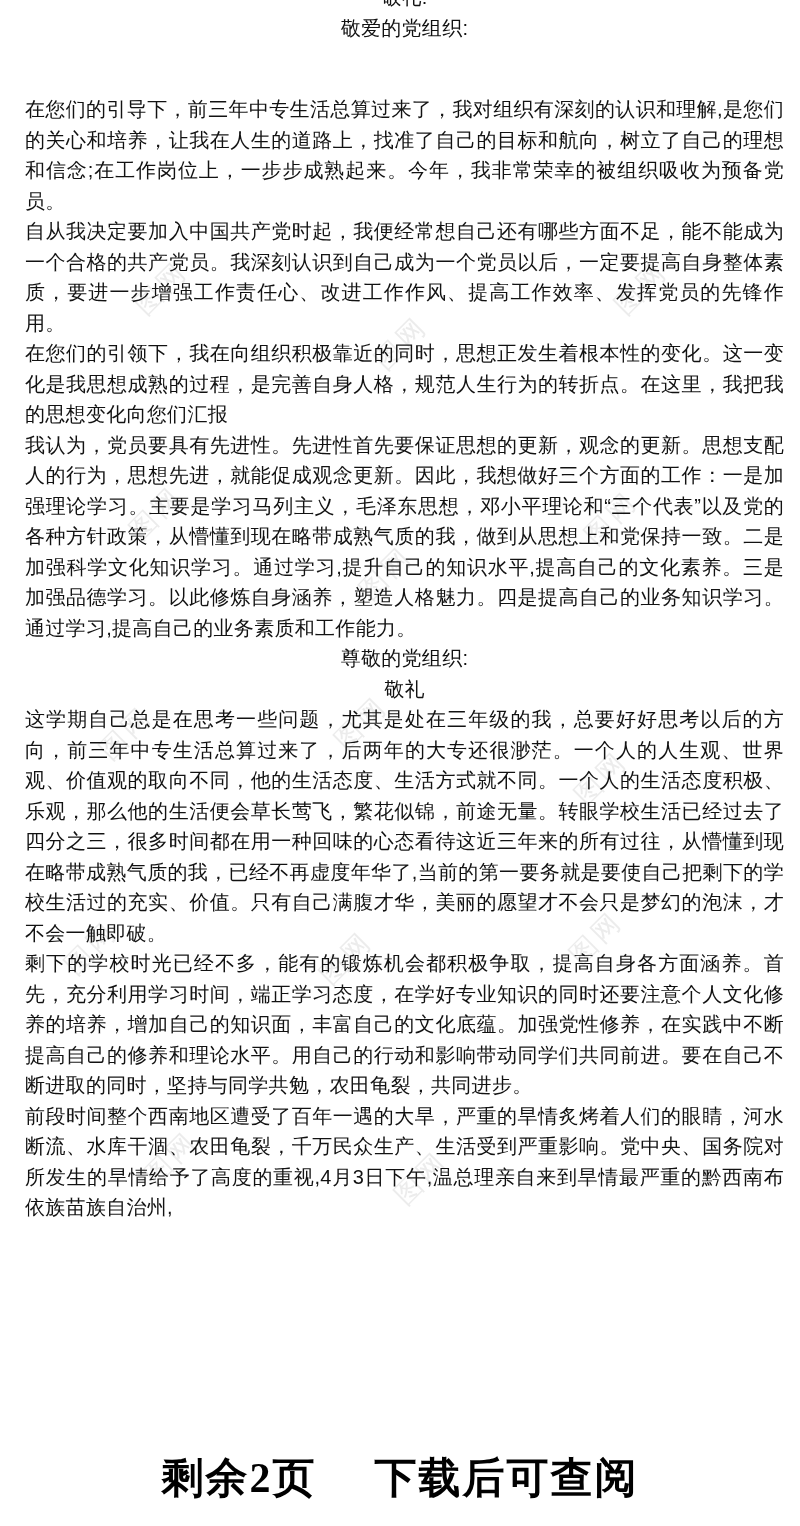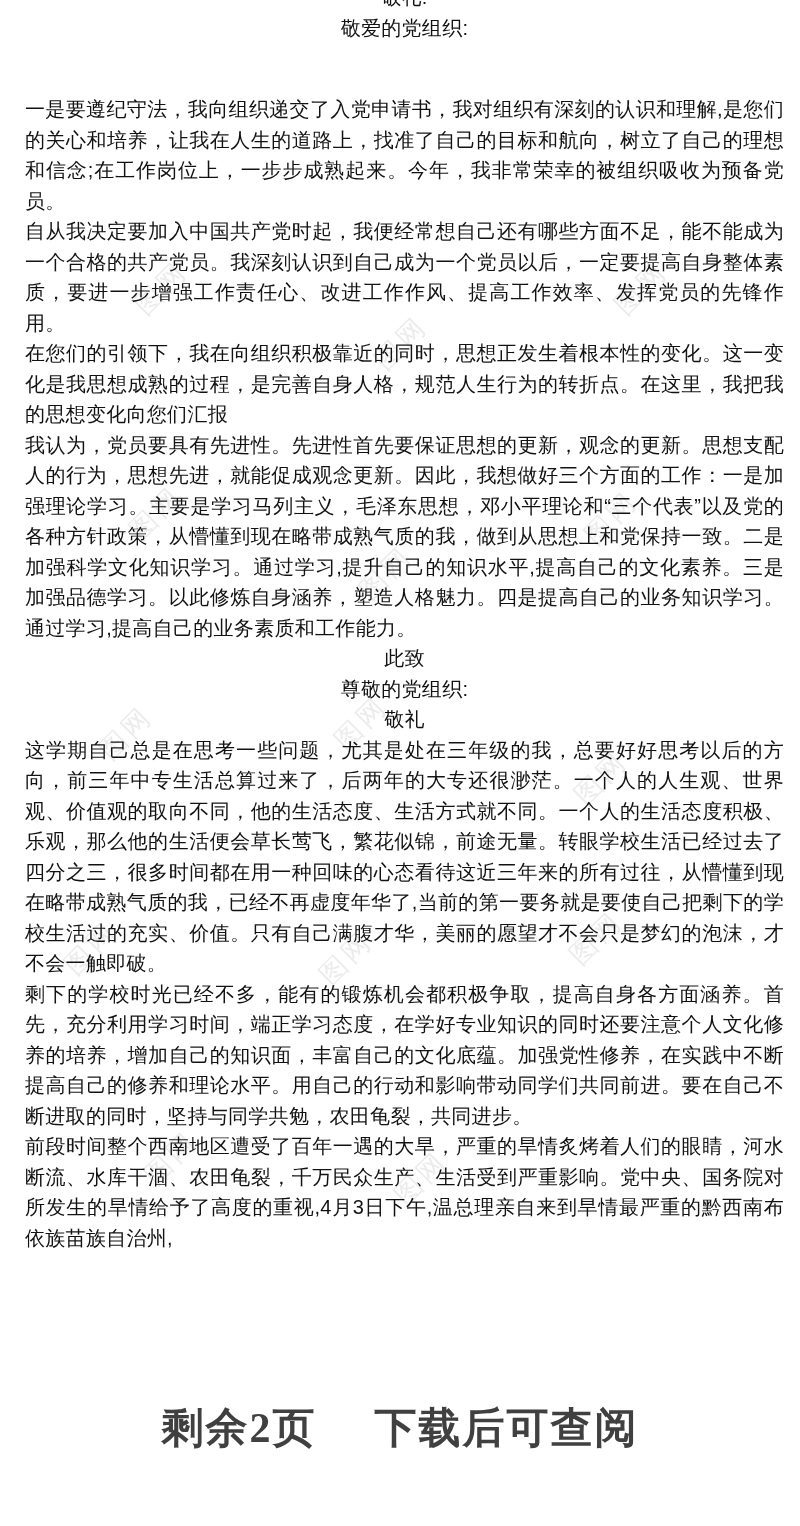--- a/index.html
+++ b/index.html
@@ -43,30 +43,30 @@
     position: absolute;
     font-size: 27px;
     color: rgba(120, 120, 120, 0.14);
     transform: rotate(-45deg);
     letter-spacing: 4px;
     white-space: nowrap;
   }
   .footer {
     position: absolute;
     z-index: 3;
-    top: 1400px;
+    top: 1450px;
     left: 0;
     width: 100%;
     display: flex;
     justify-content: center;
     gap: 58px;
     font-family: "Liberation Serif", serif;
     font-weight: bold;
     font-size: 42px;
-    color: #404040;
+    color: #000000;
     letter-spacing: 2px;
   }
 </style>
 </head>
 <body>
 
 <div class="page">
 
   <div class="watermark-layer">
     <span class="wm" style="left:130px; top:270px;">图网</span>
@@ -82,25 +82,24 @@
     <span class="wm" style="left:315px; top:940px;">图网</span>
     <span class="wm" style="left:565px; top:920px;">图网</span>
     <span class="wm" style="left:140px; top:1140px;">图网</span>
     <span class="wm" style="left:390px; top:1160px;">图网</span>
   </div>
 
   <div class="content">
     <div class="line">敬礼!</div>
     <div class="line">敬爱的党组织:</div>
     <div class="spacer"></div>
-    <div class="para">一是要遵纪守法，我向组织递交了入党申请书，我对组织有深刻的认识和理解,是您们的关心和培养，让我在人生的道路上，找准了自己的目标和航向，树立了自己的理想和信念;在工作岗位上，一步步成熟起来。今年，我非常荣幸的被组织吸收为预备党员。</div>
+    <div class="para">在您们的引导下，前三年中专生活总算过来了，我对组织有深刻的认识和理解,是您们的关心和培养，让我在人生的道路上，找准了自己的目标和航向，树立了自己的理想和信念;在工作岗位上，一步步成熟起来。今年，我非常荣幸的被组织吸收为预备党员。</div>
     <div class="para">自从我决定要加入中国共产党时起，我便经常想自己还有哪些方面不足，能不能成为一个合格的共产党员。我深刻认识到自己成为一个党员以后，一定要提高自身整体素质，要进一步增强工作责任心、改进工作作风、提高工作效率、发挥党员的先锋作用。</div>
     <div class="para">在您们的引领下，我在向组织积极靠近的同时，思想正发生着根本性的变化。这一变化是我思想成熟的过程，是完善自身人格，规范人生行为的转折点。在这里，我把我的思想变化向您们汇报</div>
     <div class="para">我认为，党员要具有先进性。先进性首先要保证思想的更新，观念的更新。思想支配人的行为，思想先进，就能促成观念更新。因此，我想做好三个方面的工作：一是加强理论学习。主要是学习马列主义，毛泽东思想，邓小平理论和“三个代表”以及党的各种方针政策，从懵懂到现在略带成熟气质的我，做到从思想上和党保持一致。二是加强科学文化知识学习。通过学习,提升自己的知识水平,提高自己的文化素养。三是加强品德学习。以此修炼自身涵养，塑造人格魅力。四是提高自己的业务知识学习。通过学习,提高自己的业务素质和工作能力。</div>
-    <div class="line">此致</div>
     <div class="line">尊敬的党组织:</div>
     <div class="line">敬礼</div>
     <div class="para">这学期自己总是在思考一些问题，尤其是处在三年级的我，总要好好思考以后的方向，前三年中专生活总算过来了，后两年的大专还很渺茫。一个人的人生观、世界观、价值观的取向不同，他的生活态度、生活方式就不同。一个人的生活态度积极、乐观，那么他的生活便会草长莺飞，繁花似锦，前途无量。转眼学校生活已经过去了四分之三，很多时间都在用一种回味的心态看待这近三年来的所有过往，从懵懂到现在略带成熟气质的我，已经不再虚度年华了,当前的第一要务就是要使自己把剩下的学校生活过的充实、价值。只有自己满腹才华，美丽的愿望才不会只是梦幻的泡沫，才不会一触即破。</div>
     <div class="para">剩下的学校时光已经不多，能有的锻炼机会都积极争取，提高自身各方面涵养。首先，充分利用学习时间，端正学习态度，在学好专业知识的同时还要注意个人文化修养的培养，增加自己的知识面，丰富自己的文化底蕴。加强党性修养，在实践中不断提高自己的修养和理论水平。用自己的行动和影响带动同学们共同前进。要在自己不断进取的同时，坚持与同学共勉，农田龟裂，共同进步。</div>
     <div class="para">前段时间整个西南地区遭受了百年一遇的大旱，严重的旱情炙烤着人们的眼睛，河水断流、水库干涸、农田龟裂，千万民众生产、生活受到严重影响。党中央、国务院对所发生的旱情给予了高度的重视,4月3日下午,温总理亲自来到旱情最严重的黔西南布依族苗族自治州,</div>
   </div>
 
   <div class="footer">
     <span>剩余2页</span>
     <span>下载后可查阅</span>

